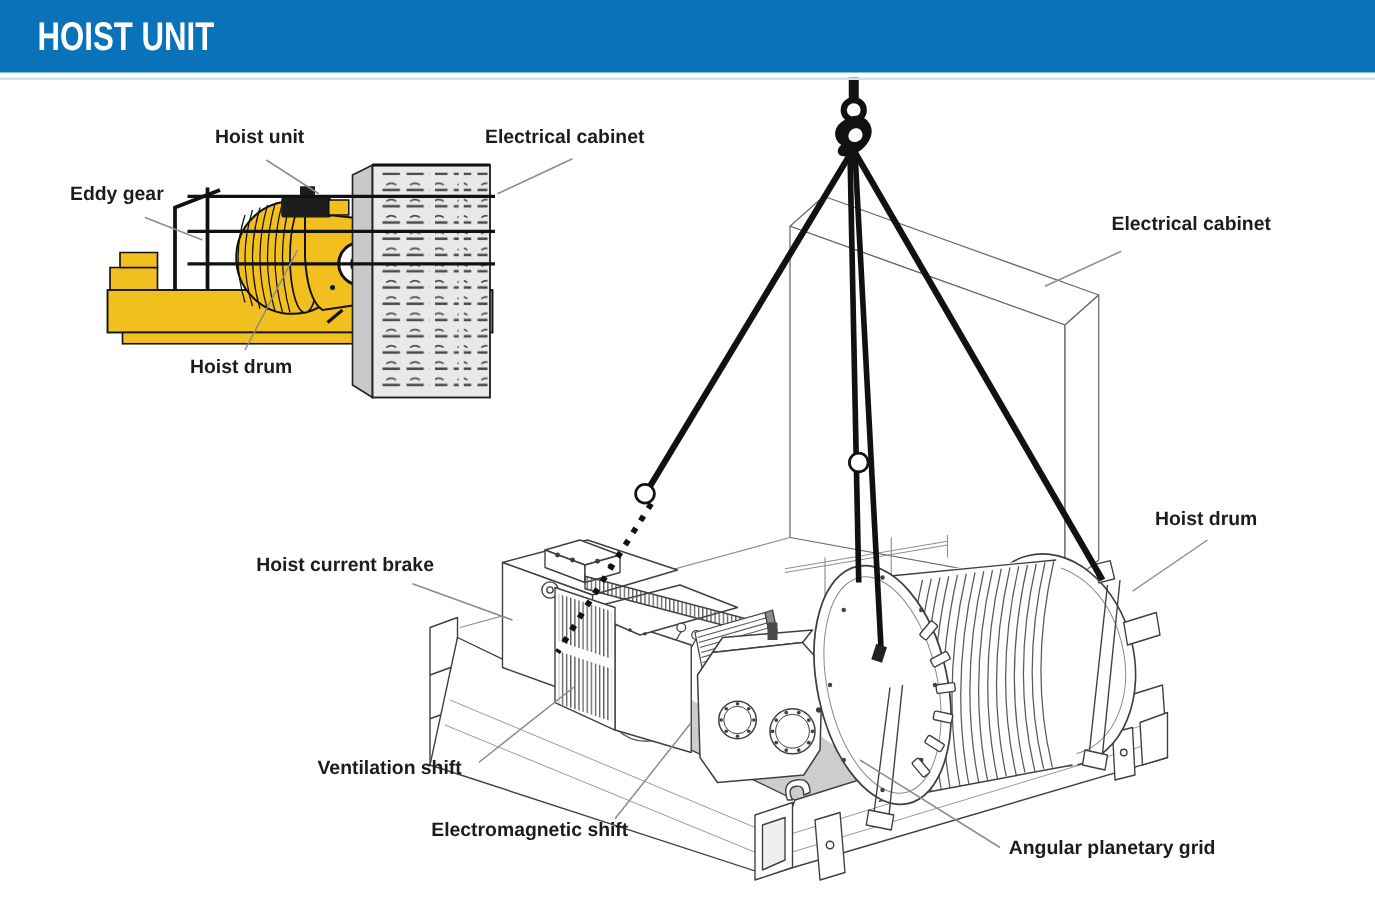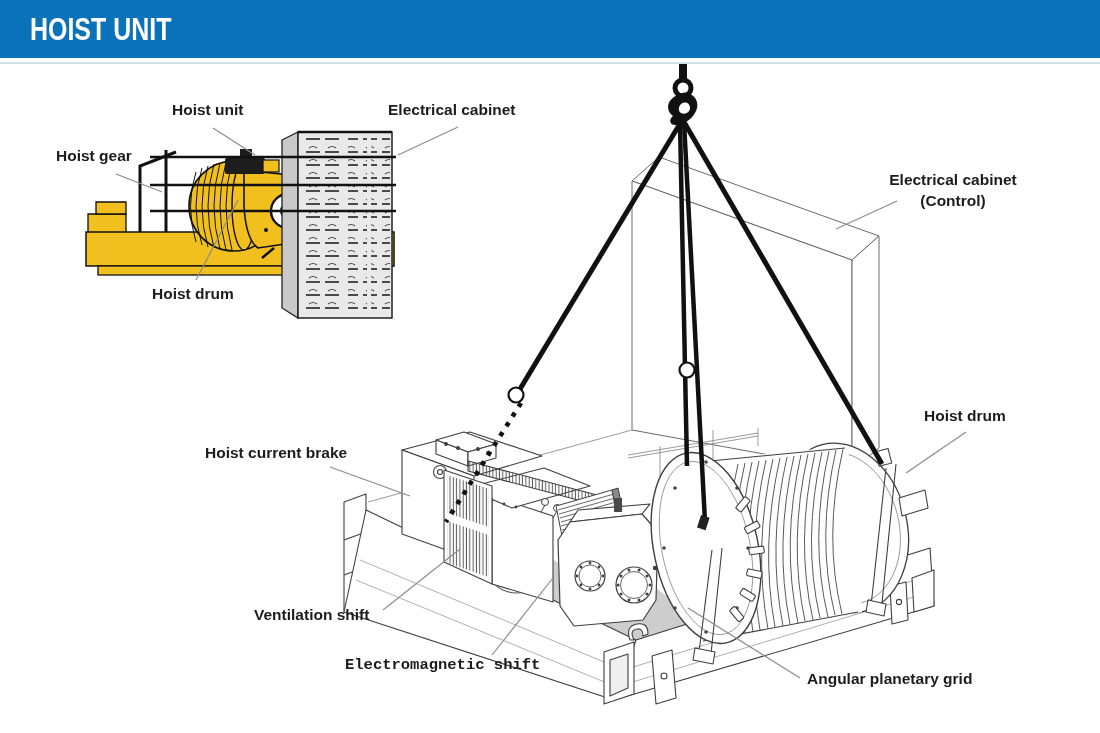--- a/index.html
+++ b/index.html
@@ -321,25 +321,24 @@
     <line x1="897" y1="201" x2="836" y2="229"></line>
   </g>
 </svg>
 
 <div class="header"></div>
 <div class="header-underline"></div>
 <div class="page-title">HOIST UNIT</div>
 
 <div class="lbl" style="left:172px;top:100px;">Hoist unit</div>
 <div class="lbl" style="left:388px;top:100px;">Electrical cabinet</div>
-<div class="lbl" style="left:56px;top:146px;">Hoist gear</div>
+<div class="lbl" style="left:56px;top:146px;">Eddy gear</div>
 <div class="lbl" style="left:152px;top:284px;">Hoist drum</div>
 
 <div class="lbl lbl-center" style="left:858px;top:169px;">
   <div>Electrical cabinet</div>
-  <div>(Control)</div>
 </div>
 
 <div class="lbl" style="left:924px;top:406px;">Hoist drum</div>
 <div class="lbl" style="left:205px;top:443px;">Hoist current brake</div>
 <div class="lbl" style="left:254px;top:605px;">Ventilation shift</div>
-<div class="lbl" style="left:345px;top:655px;font-family:Liberation Mono, monospace;">Electromagnetic shift</div>
+<div class="lbl" style="left:345px;top:655px;">Electromagnetic shift</div>
 <div class="lbl" style="left:807px;top:669px;">Angular planetary grid</div>
 
 </body></html>

